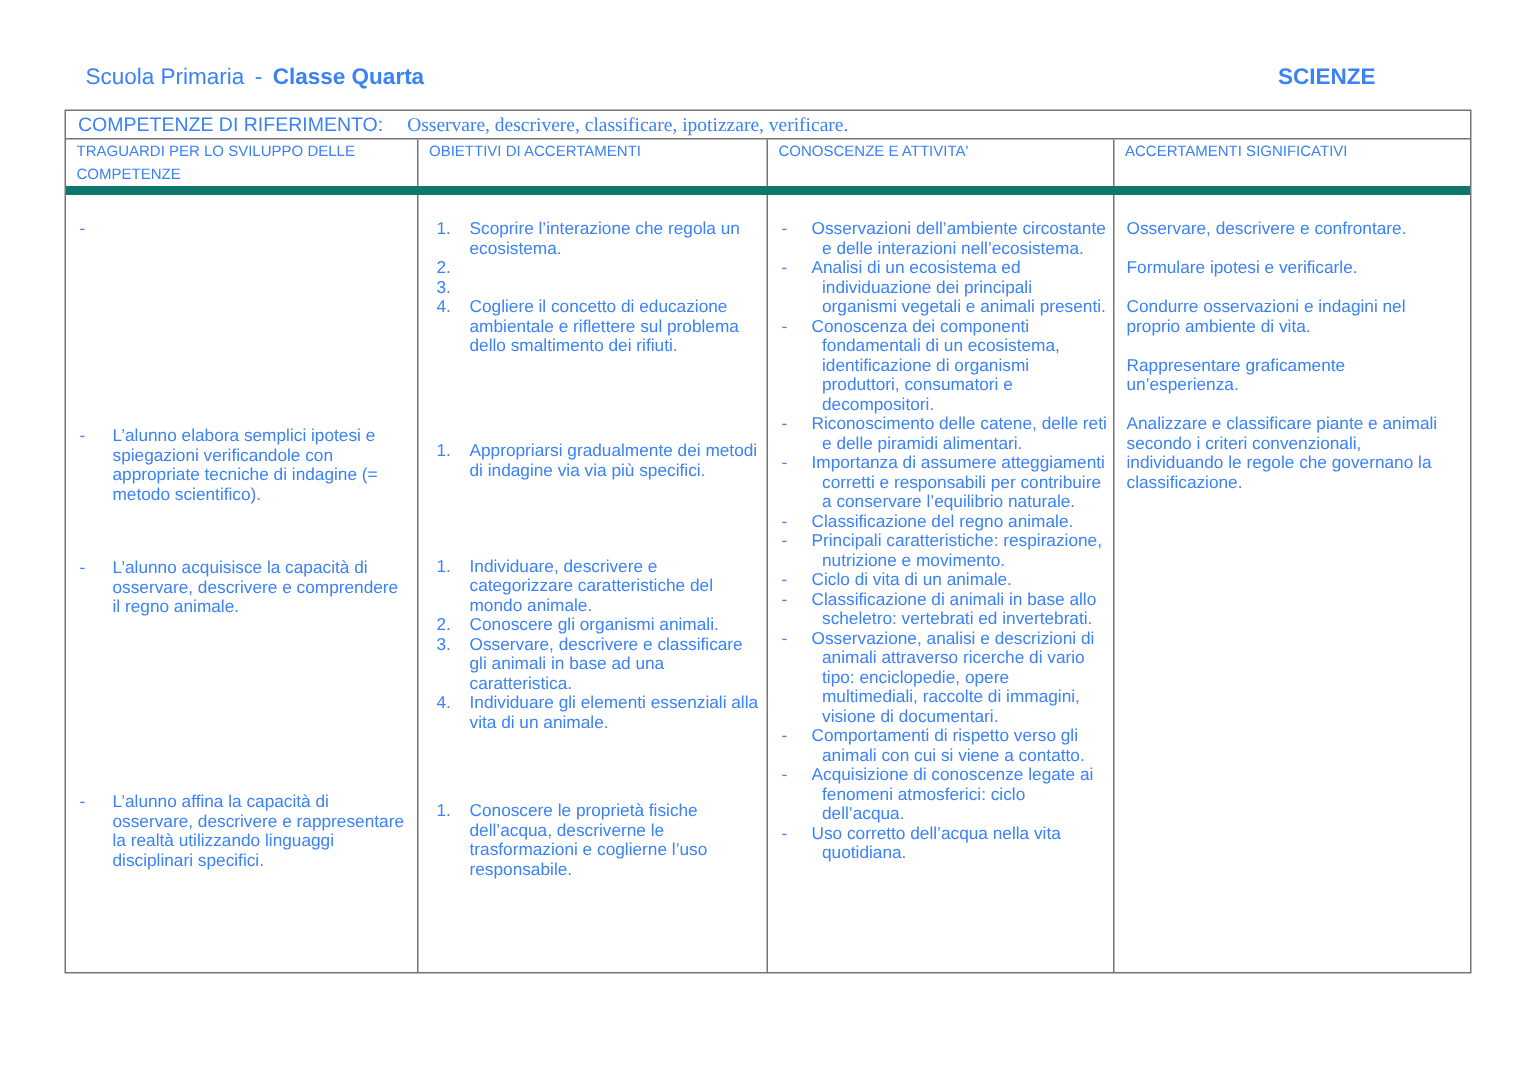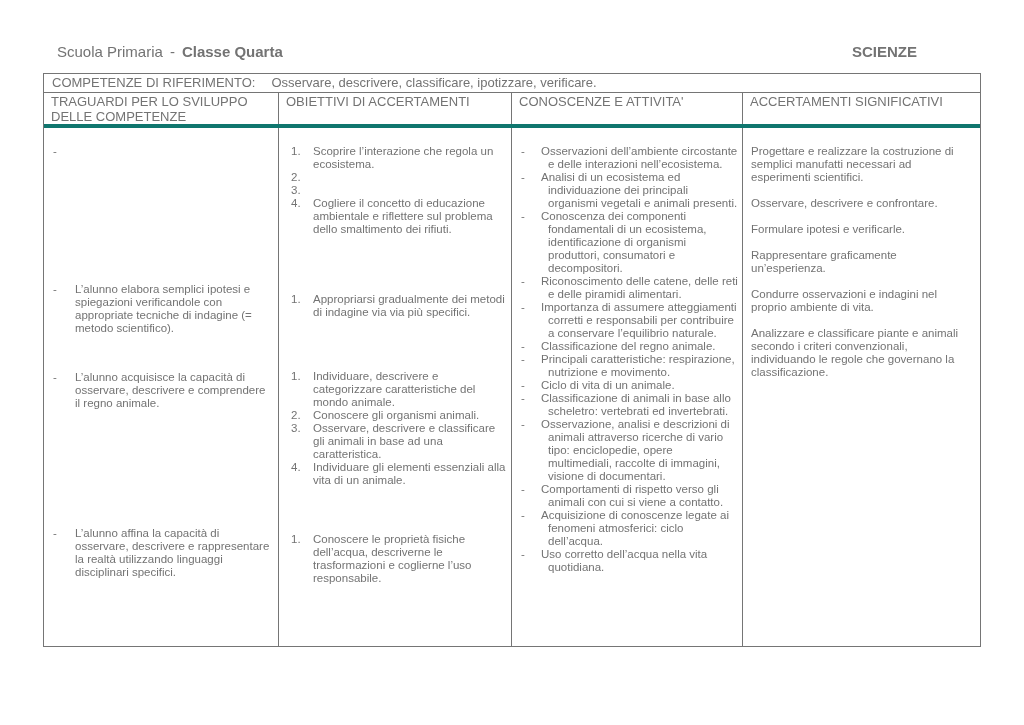--- a/index.html
+++ b/index.html
@@ -1,31 +1,31 @@
 <!DOCTYPE html>
 <html><head>
 <meta charset="utf-8">
 <style>
   html,body{margin:0;padding:0;background:#e8e8e8;}
   .page{
     position:relative;width:1024px;height:725px;background:#ffffff;
-    font-family:"Liberation Sans","DejaVu Sans",sans-serif;color:#737373;
+    font-family:"Liberation Sans","DejaVu Sans",sans-serif;color:#3b82f6;
     overflow:hidden;margin:0 auto;
   }
   .doc-title{position:absolute;top:43px;left:57px;font-size:15px;white-space:nowrap;}
   .doc-title .sep{display:inline-block;margin:0 7px;}
   .doc-title .bold{font-weight:bold;}
   .subject{position:absolute;top:43px;left:852px;font-size:15px;font-weight:bold;}
   .tbl{position:absolute;left:43px;top:73px;width:936px;border:1px solid #757575;}
   .row1{
     height:17px;border-bottom:1px solid #757575;font-size:13px;
     padding:1px 0 0 8px;white-space:nowrap;overflow:hidden;
   }
-  .row1 .val{margin-left:16px;}
-  .hdr{display:flex;border-bottom:4px solid #0f766e;height:31px;font-size:13px;line-height:15px;}
+  .row1 .val{margin-left:16px;font-family:Liberation Serif, serif;}
+  .hdr{display:flex;border-bottom:6px solid #0f766e;height:31px;font-size:10px;line-height:15px;}
   .hdr .hc{box-sizing:border-box;padding:1px 6px 0 7px;}
   .bodyrow{display:flex;height:518px;font-size:11.5px;line-height:13px;}
   .cell{box-sizing:border-box;position:relative;}
   .w1{width:235px;border-right:1px solid #757575;}
   .w2{width:233px;border-right:1px solid #757575;}
   .w3{width:231px;border-right:1px solid #757575;}
   .w4{width:237px;}
   
   .c1-item{position:absolute;left:9px;right:8px;display:flex;}
   .c1-item .m{width:22px;flex:none;}
@@ -188,24 +188,23 @@
           </div>
           <div class="c3-item">
             <span class="m">-</span>
             <span class="t">Uso corretto dell’acqua nella vita quotidiana.</span>
           </div>
         </div>
       </div>
 
       <div class="cell w4">
         <div class="c4-flow">
-          <p>Progettare e realizzare la costruzione di semplici manufatti necessari ad esperimenti scientifici.</p>
           <p>Osservare, descrivere e confrontare.</p>
           <p>Formulare ipotesi e verificarle.</p>
+          <p>Condurre osservazioni e indagini nel proprio ambiente di vita.</p>
           <p>Rappresentare graficamente un’esperienza.</p>
-          <p>Condurre osservazioni e indagini nel proprio ambiente di vita.</p>
           <p>Analizzare e classificare piante e animali secondo i criteri convenzionali, individuando le regole che governano la classificazione.</p>
         </div>
       </div>
 
     </div>
   </div>
 </div>
 
 </body></html>

